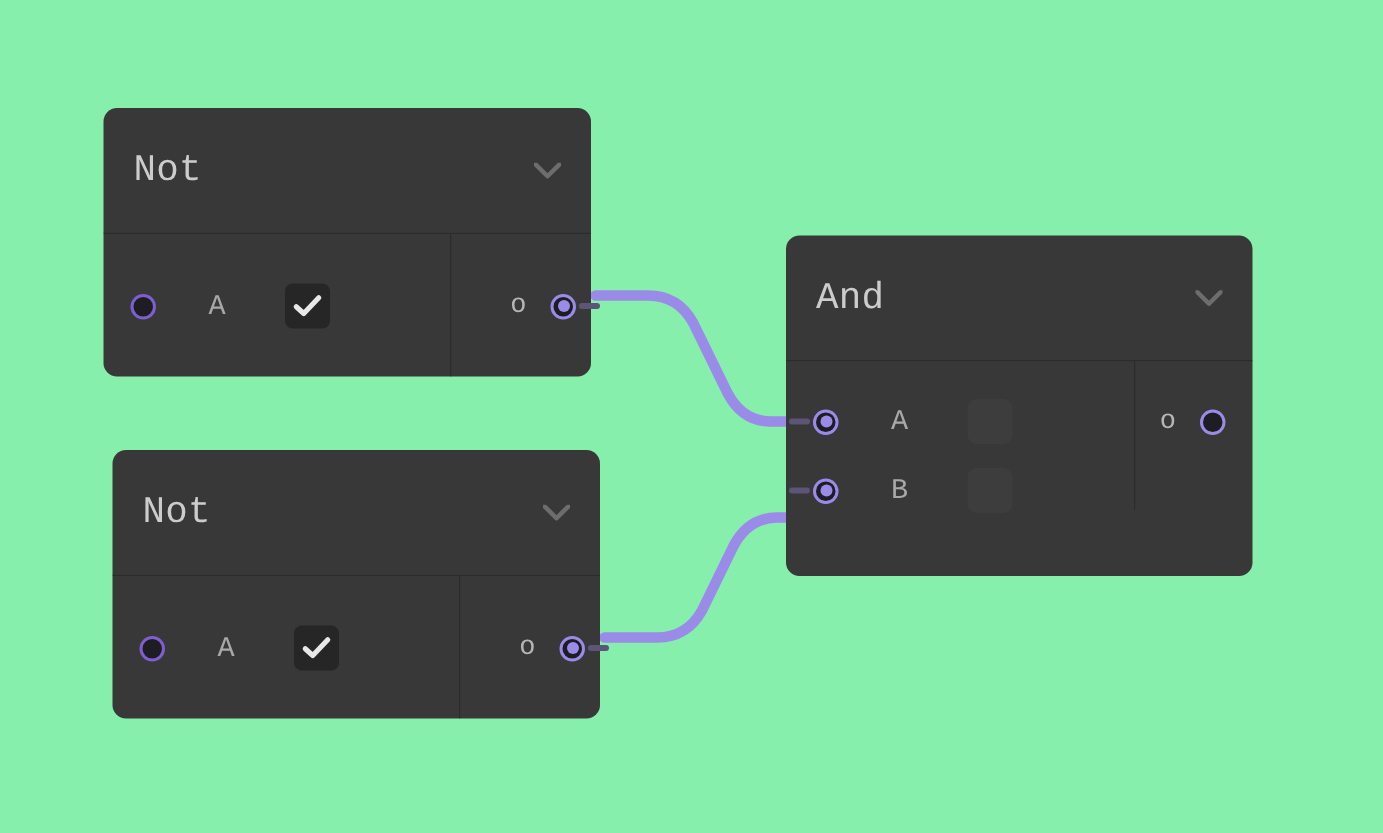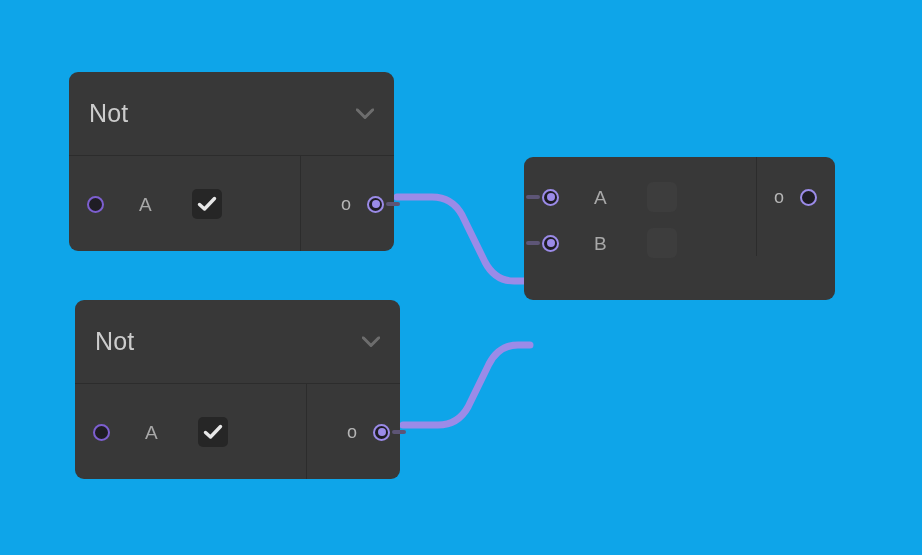--- a/index.html
+++ b/index.html
@@ -5,23 +5,23 @@
 <style>
   html, body {
     margin: 0;
     padding: 0;
     background: #1a1a1a;
   }
   #canvas {
     position: relative;
     width: 922px;
     height: 555px;
-    background: #0ea5e9;
+    background: #86efac;
     overflow: hidden;
-    font-family: Liberation Sans, sans-serif;
+    font-family: Liberation Mono, monospace;
   }
 
   
   #wires {
     position: absolute;
     left: 0; top: 0;
     width: 922px;
     height: 555px;
     pointer-events: none;
     z-index: 1;
@@ -221,20 +221,28 @@
           <span class="out-label">o</span>
           <span class="port filled strong" style="margin-left:16px;">
             <span class="port-stub" style="left:17px; width:14px;"></span>
           </span>
         </div>
       </div>
     </div>
   </div>
 
   <div class="node" id="node-and-1" style="left:524px; top:157px; width:311px;">
+    <div class="node-header">
+      <span class="node-title">And</span>
+      <span class="chevron-icon">
+        <svg width="18" height="11" viewBox="0 0 18 11">
+          <path d="M1 1 L9 9 L17 1" fill="none" stroke="#9a9a9a" stroke-width="3" stroke-linecap="round" stroke-linejoin="round"></path>
+        </svg>
+      </span>
+    </div>
     <div class="node-body" style="align-items:flex-start;">
       <div class="io-in" style="padding:17px 0 34px 0;">
         <div class="io-row" style="padding-left:18px;">
           <span class="port filled strong">
             <span class="port-stub" style="right:17px; width:14px;"></span>
           </span>
           <span class="io-label" style="margin-left:35px;">A</span>
           <span class="checkbox plain" style="margin-left:40px;"></span>
         </div>
         <div class="io-row" style="padding-left:18px;">

